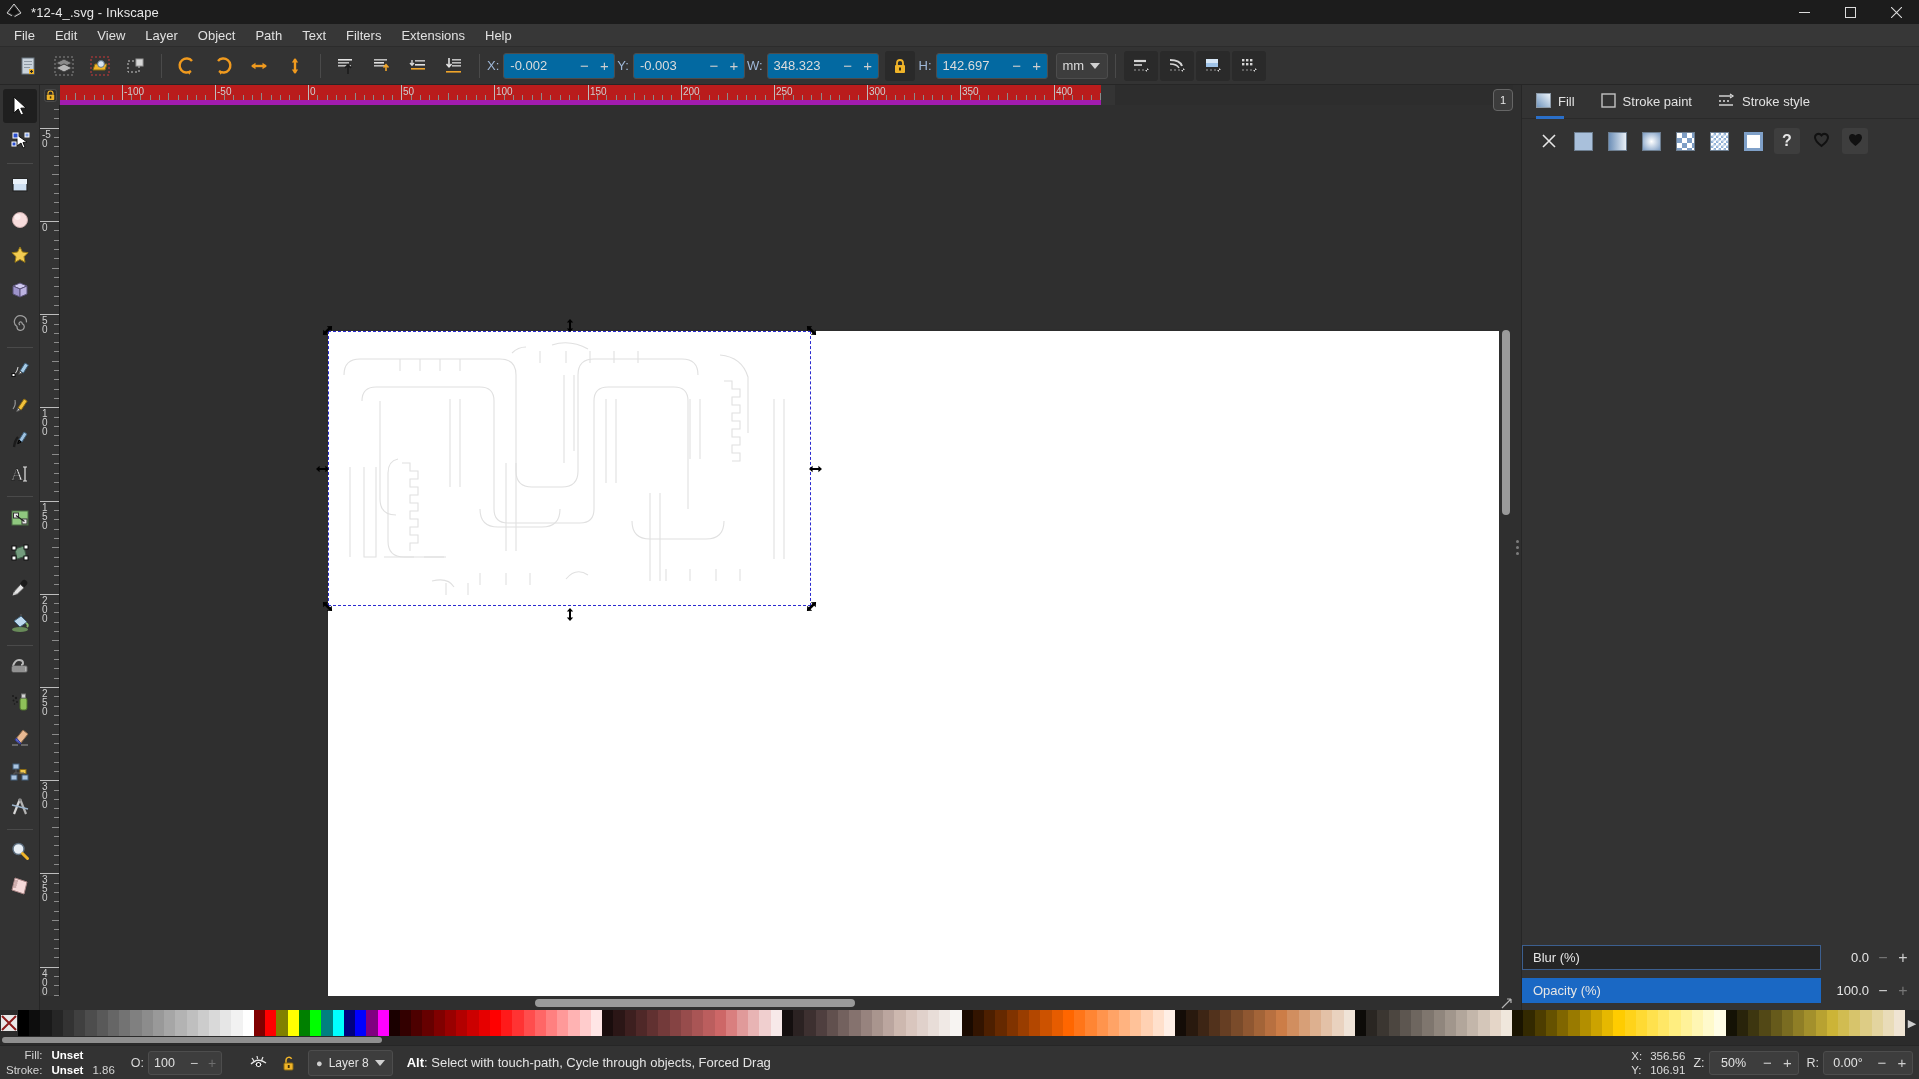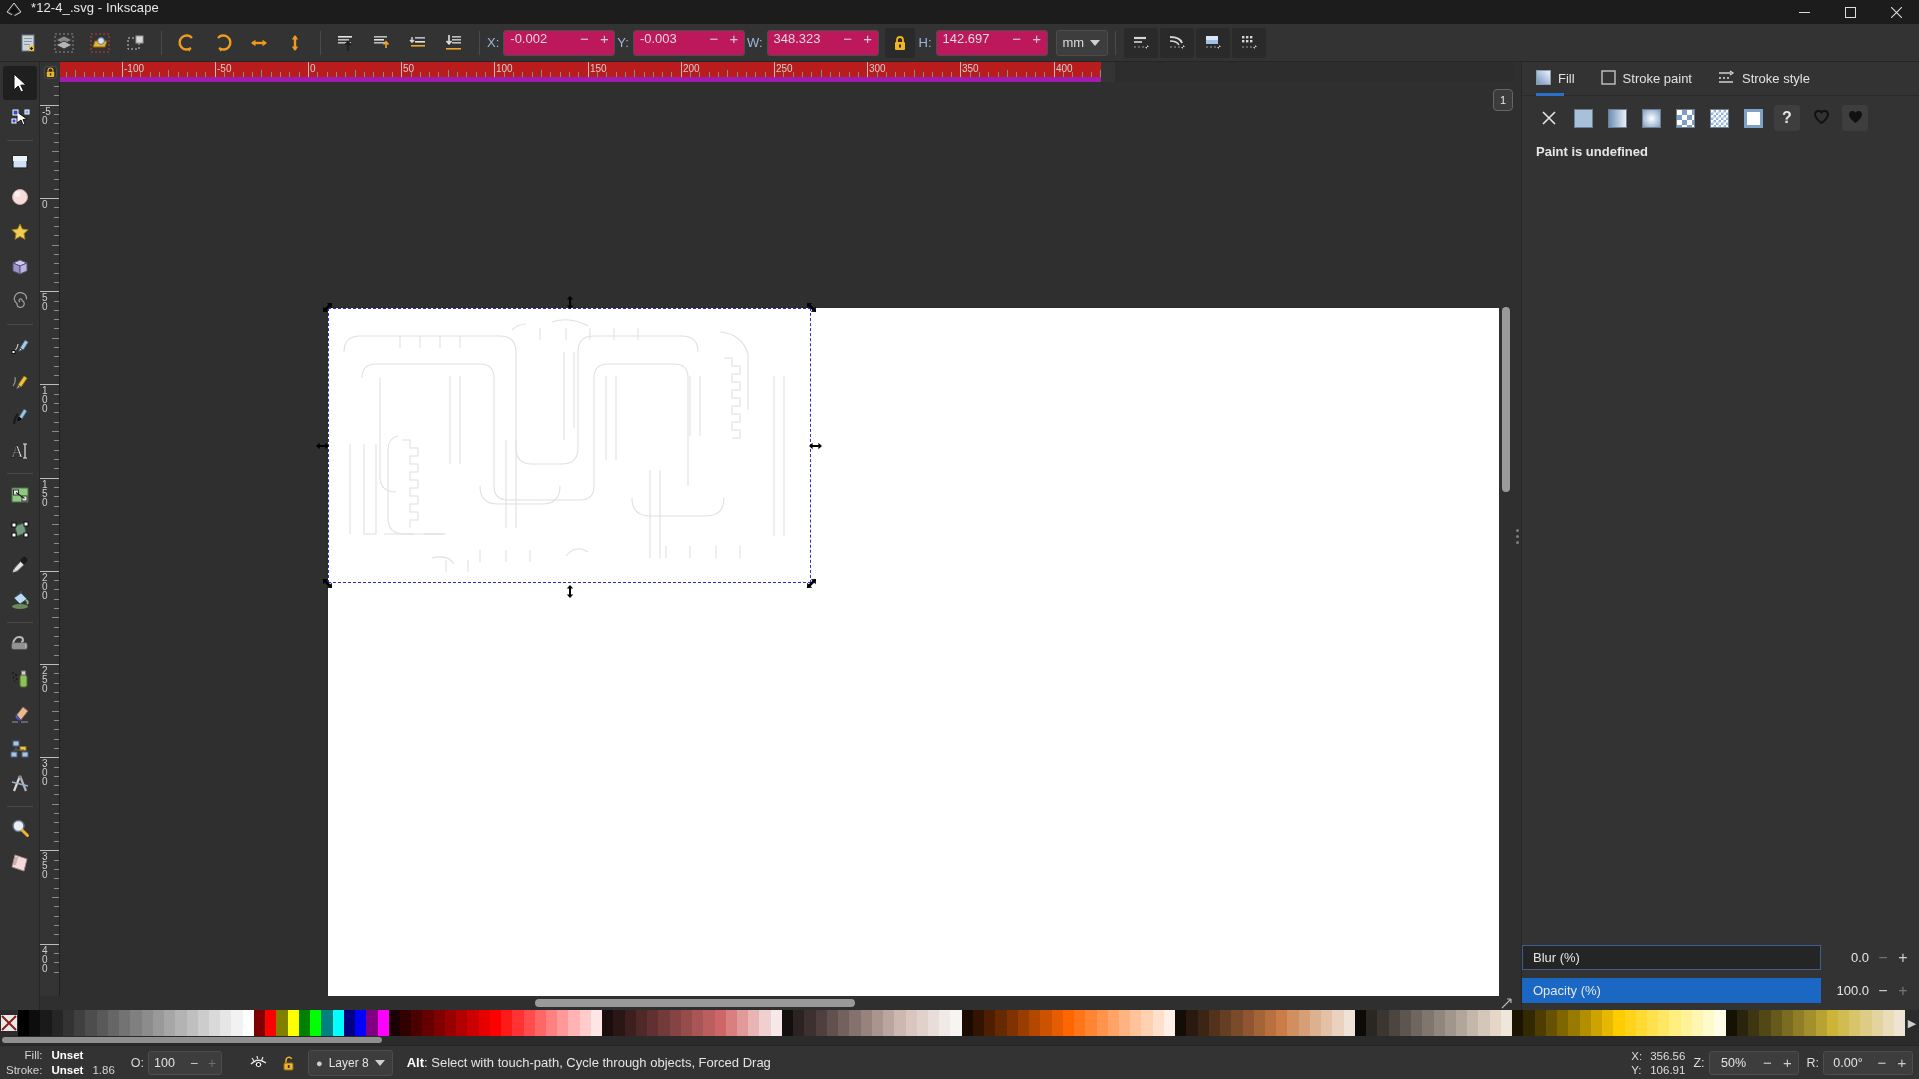--- a/index.html
+++ b/index.html
@@ -9,21 +9,21 @@
     background: #2b2b2b;
     font-family: "Liberation Sans", sans-serif;
     color: #d6d6d6;
     font-size: 13px;
     -webkit-font-smoothing: antialiased;
   }
   .app { position: relative; width: 1919px; height: 1079px; display: flex; flex-direction: column; }
 
   
   .titlebar {
-    height: 24px; background: #1c1c1c; display: flex; align-items: flex-start;
+    height: 24px; background: #1c1c1c; display: flex; align-items: center;
     flex: 0 0 24px; position: relative;
   }
   .titlebar .appicon { width: 22px; height: 22px; margin-left: 3px; position: relative; }
   .titlebar .appicon svg { display:block; }
   .titlebar .title { font-size: 13px; color: #e8e8e8; margin-left: 6px; letter-spacing: .1px; }
   .winbtns { position: absolute; right: 0; top: 0; height: 24px; display: flex; }
   .winbtn { width: 46px; height: 24px; display: flex; align-items: center; justify-content: center; color: #d8d8d8; }
   .winbtn svg { display: block; }
 
   
@@ -43,22 +43,22 @@
     border-radius: 3px; margin: 0 1px;
   }
   .cbtn.dark { background: #2a2a2a; }
   .csep { width: 1px; height: 24px; background: #4a4a4a; margin: 0 7px; }
 
   .field {
     display: flex; align-items: center; height: 26px; margin-right: 2px;
   }
   .field .lbl { color: #9fb8d8; font-size: 13px; margin-right: 4px; }
   .field .box {
-    background: #be185d; border: 1px solid #4d4d4d; border-radius: 3px;
-    height: 26px; display: flex; min-width: 112px;
+    background: #0369a1; border: 1px solid #4d4d4d; border-radius: 3px;
+    height: 26px; display: flex; align-items: center; min-width: 112px;
   }
   .field .box .val { padding: 0 6px; color: #dcdcdc; font-size: 13px; flex: 1; }
   .field .box .sp { width: 20px; text-align: center; color: #cfcfcf; font-size: 15px; line-height: 1; }
   .lockbtn {
     width: 30px; height: 30px; background: #2a2a2a; border-radius: 3px;
     display: flex; align-items: center; justify-content: center; margin: 0 4px;
   }
   .unitsel {
     background: #3d3d3d; border: 1px solid #4d4d4d; border-radius: 3px; height: 26px;
     display: flex; align-items: center; padding: 0 6px; margin-left: 6px; min-width: 52px; gap: 6px;
@@ -247,20 +247,32 @@
           </svg>
       </div>
       <div class="winbtn close">
         <svg width="11" height="11" viewBox="0 0 11 11">
             <path d="M0 0 L11 11 M11 0 L0 11" stroke="#dcdcdc" stroke-width="1.1"></path>
           </svg>
       </div>
     </div>
   </div>
 
+  <div class="menubar">
+    <div class="menuitem">File</div>
+    <div class="menuitem">Edit</div>
+    <div class="menuitem">View</div>
+    <div class="menuitem">Layer</div>
+    <div class="menuitem">Object</div>
+    <div class="menuitem">Path</div>
+    <div class="menuitem">Text</div>
+    <div class="menuitem">Filters</div>
+    <div class="menuitem">Extensions</div>
+    <div class="menuitem">Help</div>
+  </div>
 
   <div class="cmdbar">
     <div style="width:6px"></div>
     <div class="cbtn">
       <svg width="20" height="20" viewBox="0 0 20 20">
           <rect x="4" y="2" width="12" height="16" fill="#c9d3dc" stroke="#6b7680"></rect>
           <rect x="6" y="5" width="8" height="1" fill="#8d98a3"></rect>
           <rect x="6" y="8" width="8" height="1" fill="#8d98a3"></rect>
           <rect x="6" y="11" width="6" height="1" fill="#8d98a3"></rect>
           <path d="M11 13 h5 v5 h-5z" fill="#f0b429"></path>
@@ -1019,21 +1031,20 @@
         </div>
         <div class="ptbtn sel">
           <span>
             <svg width="17" height="17" viewBox="0 0 17 17">
                 <path d="M8.5 15 C4 11.5 2 9 2 6.2 A3.6 3.6 0 0 1 8.5 4.4 A3.6 3.6 0 0 1 15 6.2 C15 9 13 11.5 8.5 15 Z" fill="#111"></path>
               </svg>
           </span>
         </div>
       </div>
 
-      <div class="paintundef">Paint is undefined</div>
 
       <div class="dockfill"></div>
 
 
       <div class="sliderrow">
         <div class="track">
             <span>Blur (%)</span>
           </div>
         <span class="num">0.0</span>
         <span class="spm dim">−</span>

